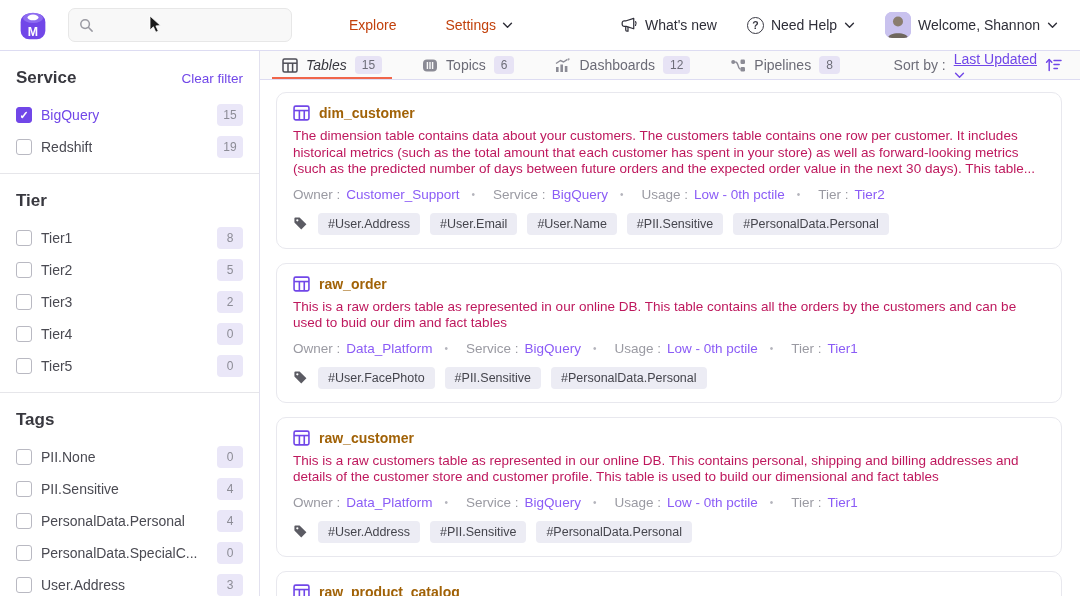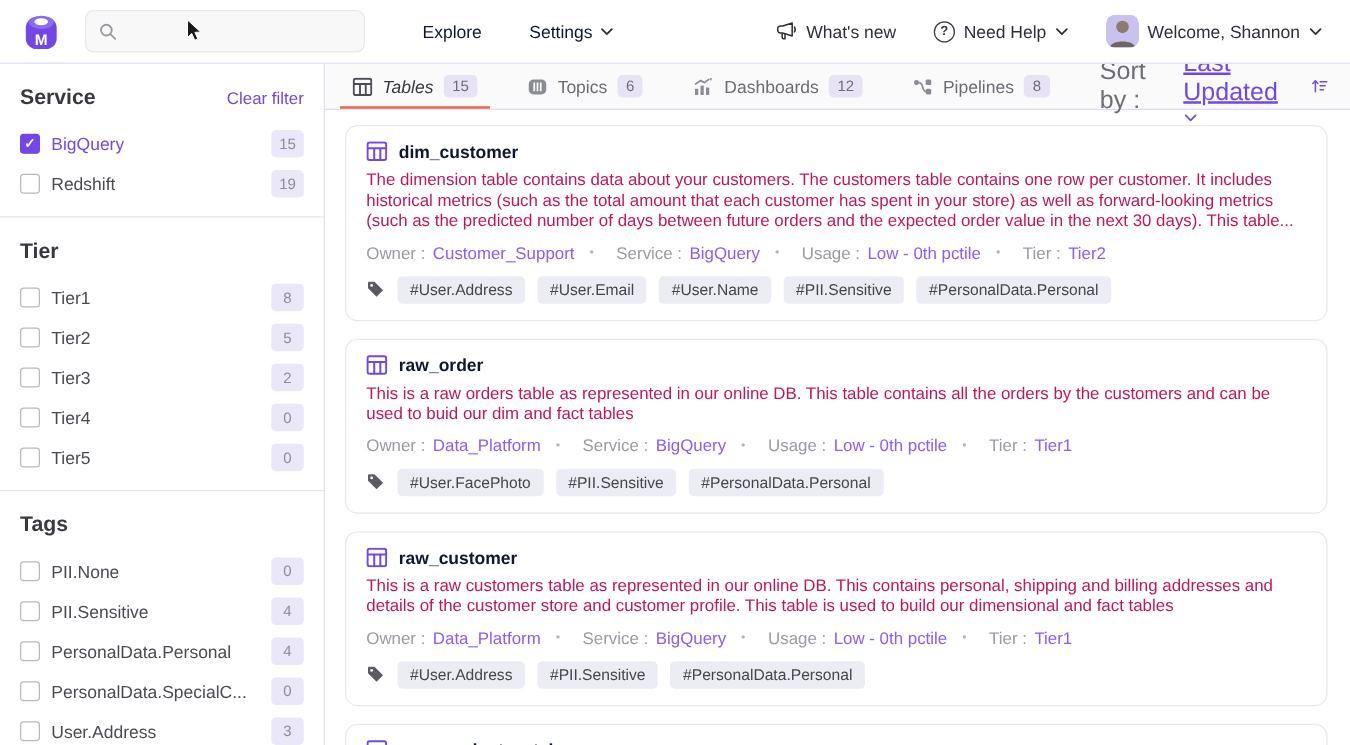--- a/index.html
+++ b/index.html
@@ -11,21 +11,21 @@
   .navbar { height:51px; display:flex; align-items:center; padding:0 22px 0 14px;
             border-bottom:1px solid #dddcf2; background:#fff; position:relative; }
   .logo { width:38px; height:38px; display:flex; align-items:center; justify-content:center; cursor:pointer; }
   .searchbox { margin-left:16px; width:224px; height:34px; background:#f8f8f8;
                border:1px solid #e7e7e7; border-radius:7px; display:flex; align-items:center;
                padding:0 10px; position:relative; }
   .searchbox input { border:none; outline:none; background:transparent; flex:1; margin-left:8px;
                      font-size:13px; font-family:"Liberation Sans", sans-serif; color:#3a3a44; }
   .cursor-arrow { position:absolute; left:80px; top:7px; }
   .nav-links { display:flex; align-items:center; gap:38px; margin-left:46px; }
-  .nav-link { font-size:14px; color:#0f172a; cursor:pointer; display:flex; align-items:center; gap:6px; }
+  .nav-link { font-size:14px; color:#c2410c; cursor:pointer; display:flex; align-items:center; gap:6px;margin-left:11px; }
   .nav-right { margin-left:auto; display:flex; align-items:center; gap:30px;justify-content:space-between; }
   .nav-item { display:flex; align-items:center; gap:7px; font-size:14px; color:#2e2e38; cursor:pointer; }
   .qmark { width:17px; height:17px; border:1.4px solid #3a3a44; border-radius:50%;
            display:inline-flex; align-items:center; justify-content:center;
            font-size:10.5px; font-weight:bold; color:#3a3a44; }
   .avatar { width:26px; height:26px; border-radius:7px; background:#b9aef0; overflow:hidden;
             display:inline-flex; align-items:flex-end; justify-content:center; }
 
   
   .body { display:flex; height:545px; }
@@ -51,29 +51,29 @@
 
   
   .tabbar { height:37px; background:#fafafa; border-bottom:1px solid #dddcf2; display:flex;
             align-items:stretch; padding:0 18px 0 22px; }
   .tab { display:flex; align-items:center; gap:8px; margin-right:40px; cursor:pointer;
          position:relative; font-size:14px; color:#6b6b76; }
   .tab .tab-label { color:#6b6b76; }
   .tab.active .tab-label { color:#38383f;font-style:italic; }
   .tab-count { background:#e7e3f5; border-radius:4px; padding:2px 7px; font-size:12px; color:#6d6d78; }
   .tab.active::after { content:""; position:absolute; left:-10px; right:-10px; bottom:0; height:2px; background:#f0654a; }
-  .sortbox { margin-left:auto; display:flex; align-items:center; gap:8px; font-size:20px; }
+  .sortbox { margin-left:auto; display:flex; align-items:center; gap:8px; font-size:14px; }
   .sort-label { color:#6d6d78; }
   .sort-value { color:#7147e8; text-decoration:underline; cursor:pointer; display:flex; align-items:flex-start; gap:5px;flex-direction:column; }
 
   
   .cards { padding:12px 18px 0 16px; display:flex; flex-direction:column; gap:14px; }
   .card { border:1px solid #e8e8ee; border-radius:10px; background:#fff; padding:12px 16px 13px; cursor:pointer; }
   .card-title-row { display:flex; align-items:center; gap:9px; }
-  .card-title { font-size:14px; font-weight:700; color:#0f172a; }
+  .card-title { font-size:14px; font-weight:700; color:#a16207; }
   .card-desc { margin-top:7px; font-size:13.5px; line-height:16.5px; color:#be185d; }
   .card-meta { margin-top:9px; font-size:13.5px; display:flex; align-items:center; flex-wrap:wrap; }
   .meta-pair { display:inline-flex; align-items:center; gap:6px; }
   .meta-pair + .meta-pair::before { content:"•"; color:#b4b4bc; font-size:10px; margin:0 12px; }
   .meta-label { color:#9a9aa2; }
   .meta-value { color:#8b5cf6; }
   .card-tags { margin-top:11px; display:flex; align-items:center; gap:10px; }
   .tag-pill { background:#ececf4; border-radius:4px; padding:4px 10px; font-size:12.5px; color:#45454d; cursor:pointer; }
 
   svg { display:block; }

